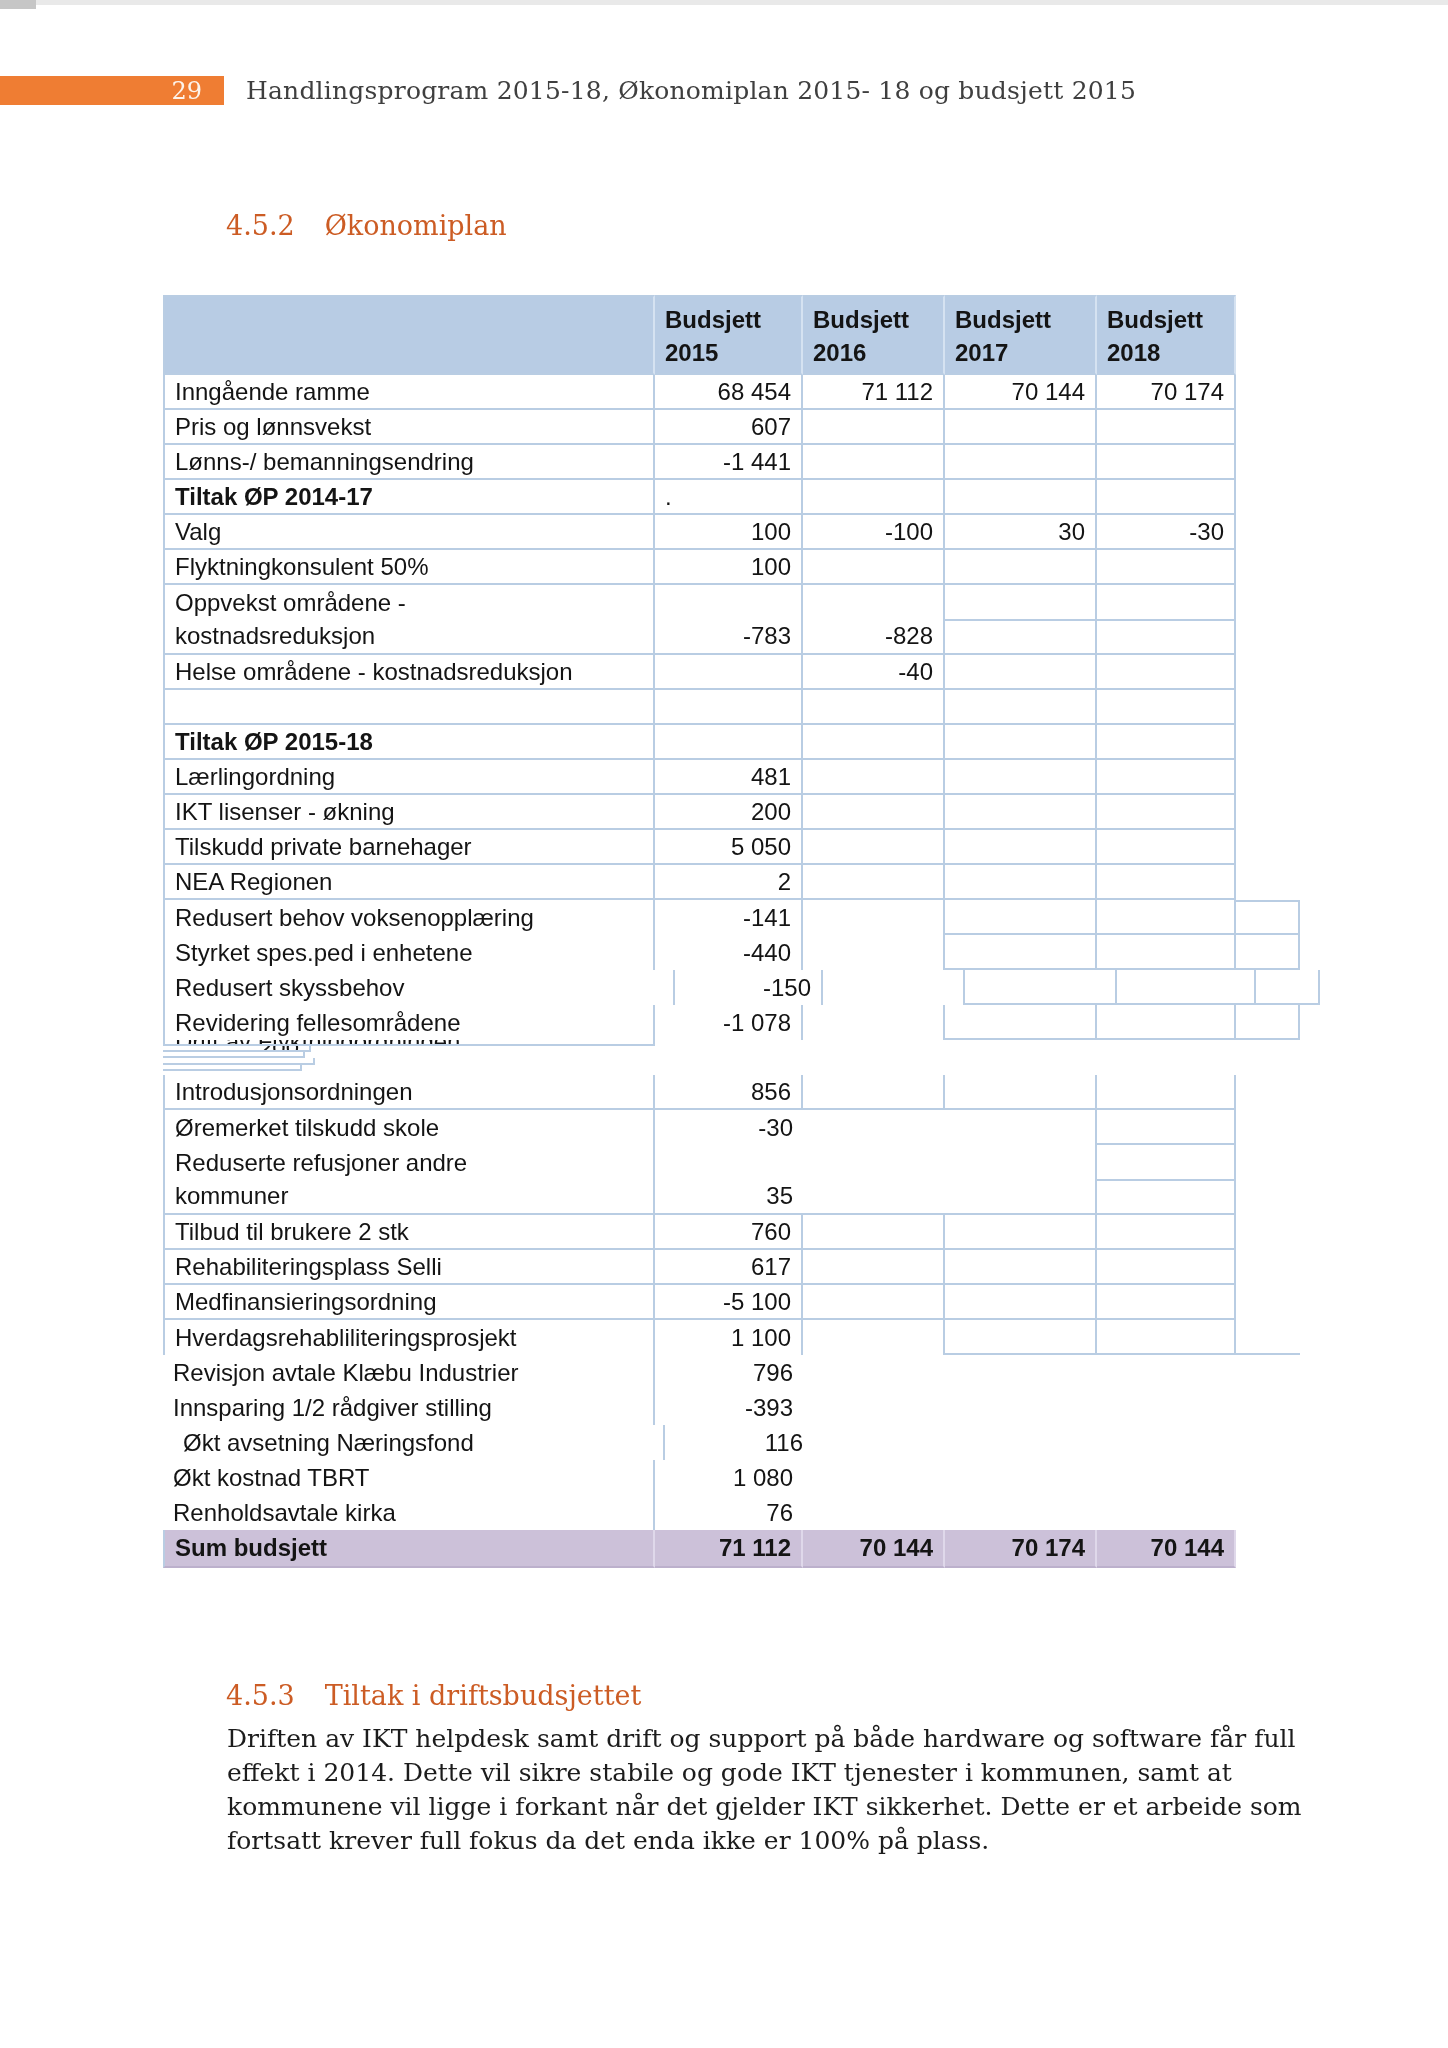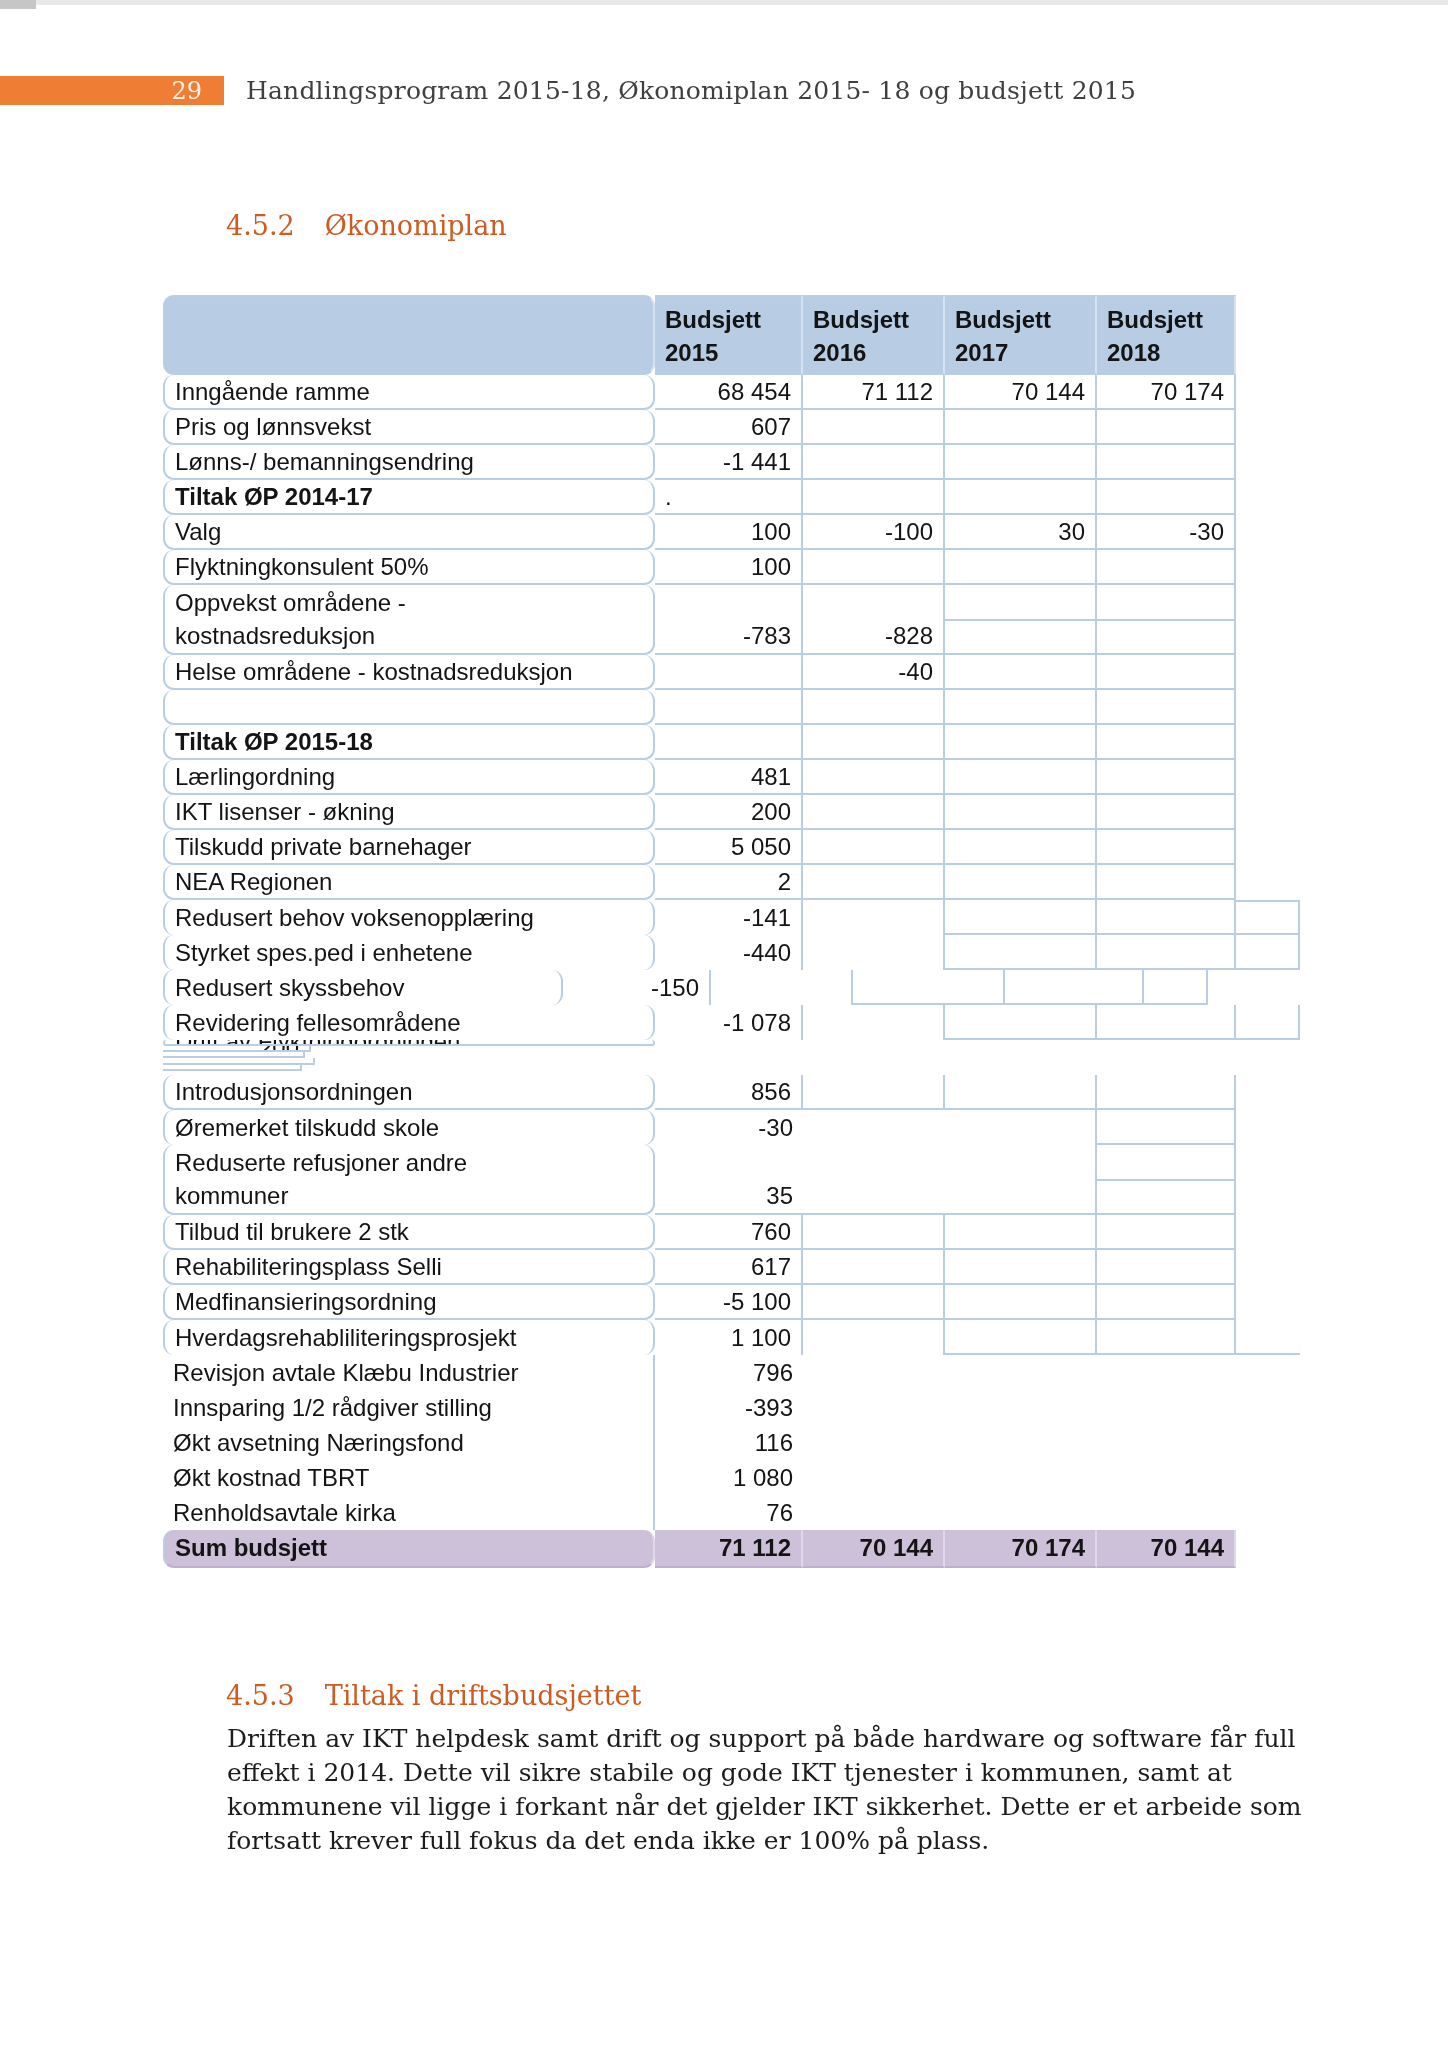--- a/index.html
+++ b/index.html
@@ -24,21 +24,21 @@
   
   .para{position:absolute;left:227px;top:1722px;font-size:25px;color:#1c1c1c;}
   .para div{line-height:34px;white-space:nowrap;}
 
   
   .tbl{position:absolute;left:163px;top:295px;font-family:"Liberation Sans", sans-serif;
        font-size:24px;color:#141414;}
   .trow{display:flex;}
   .c{box-sizing:border-box;display:flex;align-items:center;overflow:hidden;position:relative;
      --bc:#b9cde3;}
-  .bL{border-left:2px solid var(--bc);border-radius:11px;}
+  .bL{border-left:2px solid var(--bc);}
   .bR{border-right:2px solid var(--bc);}
   .bB{border-bottom:2px solid var(--bc);}
   .bT{border-top:2px solid var(--bc);}
   .lab{padding-left:10px;}
   .num{justify-content:flex-end;padding-right:10px;}
   .dot{justify-content:flex-start;padding-left:10px;align-items:flex-end;padding-bottom:2px;}
   .vb{align-items:flex-end;padding-bottom:3px;}
   .b{font-weight:700;}
   .ml{flex-direction:column;justify-content:center;align-items:flex-start;}
   .ml div{line-height:33px;}
@@ -215,21 +215,21 @@
     </div>
     <div class="trow" style="height: 35px;">
       <div class="c bL bR lab" style="width: 492px; height: 100%;">Styrket spes.ped i enhetene</div>
       <div class="c bR num" style="width: 148px; height: 100%;">-440</div>
       <div class="c bR num" style="width: 142px; height: 100%;"></div>
       <div class="c bR bB num" style="width: 152px; height: 100%;"></div>
       <div class="c bR bB num" style="width: 139px; height: 100%;"></div>
       <div class="c bR bB" style="width: 64px; height: 100%;"></div>
     </div>
     <div class="trow" style="height: 35px;">
-      <div class="c bL bR lab" style="width: 400px; height: 100%; text-align: right;">Redusert skyssbehov</div>
+      <div class="c bL bR lab" style="width: 512px; height: 100%; text-align: right;">Redusert skyssbehov</div>
       <div class="c bR num" style="width: 148px; height: 100%;">-150</div>
       <div class="c bR num" style="width: 142px; height: 100%;"></div>
       <div class="c bR bB num" style="width: 152px; height: 100%;"></div>
       <div class="c bR bB num" style="width: 139px; height: 100%;"></div>
       <div class="c bR bB" style="width: 64px; height: 100%;"></div>
     </div>
     <div class="trow" style="height: 35px;">
       <div class="c bL bR lab" style="width: 492px; height: 100%;">Revidering fellesområdene</div>
       <div class="c bR num" style="width: 148px; height: 100%;">-1 078</div>
       <div class="c bR num" style="width: 142px; height: 100%;"></div>

